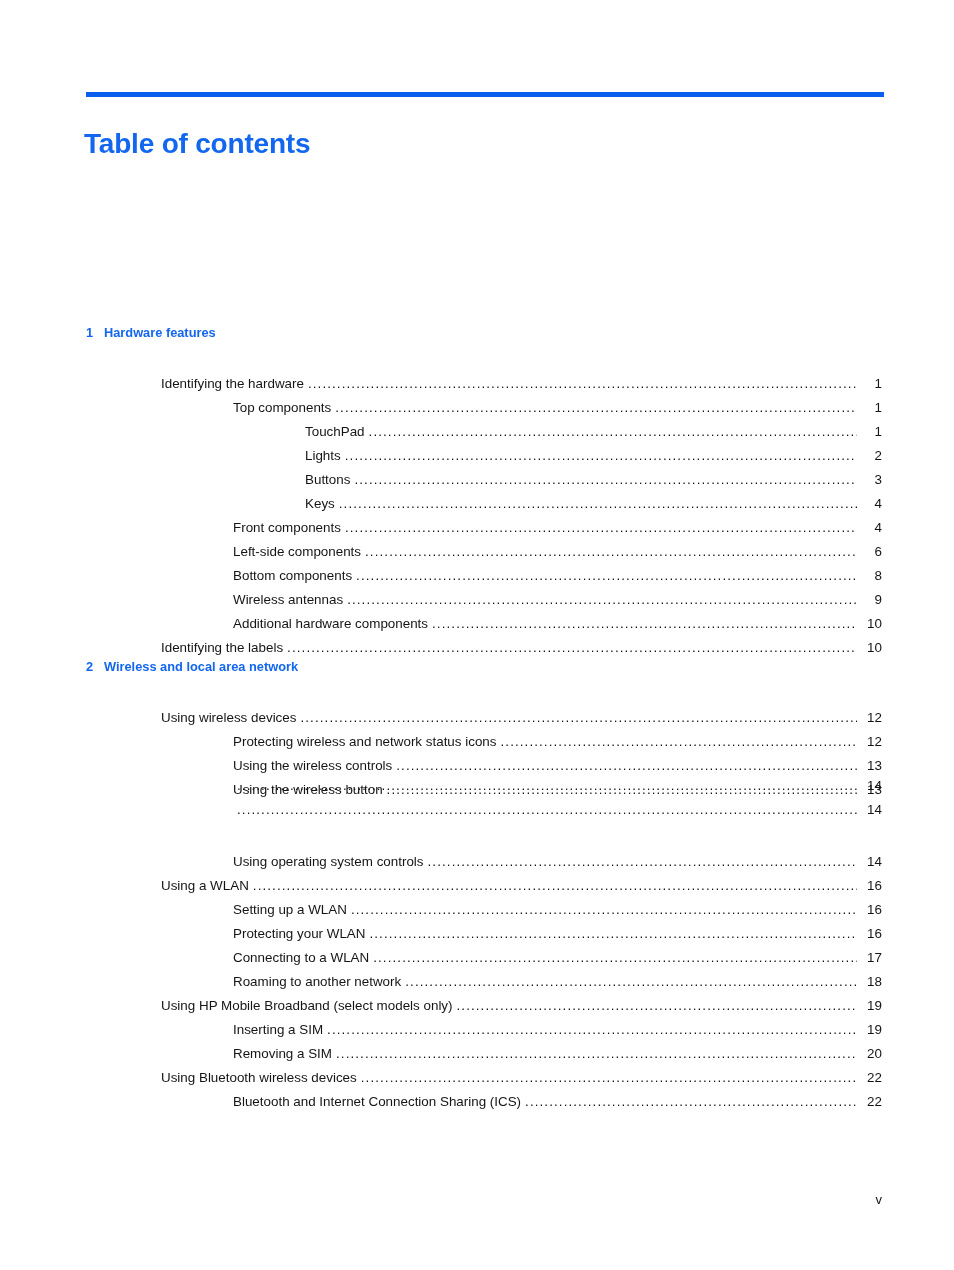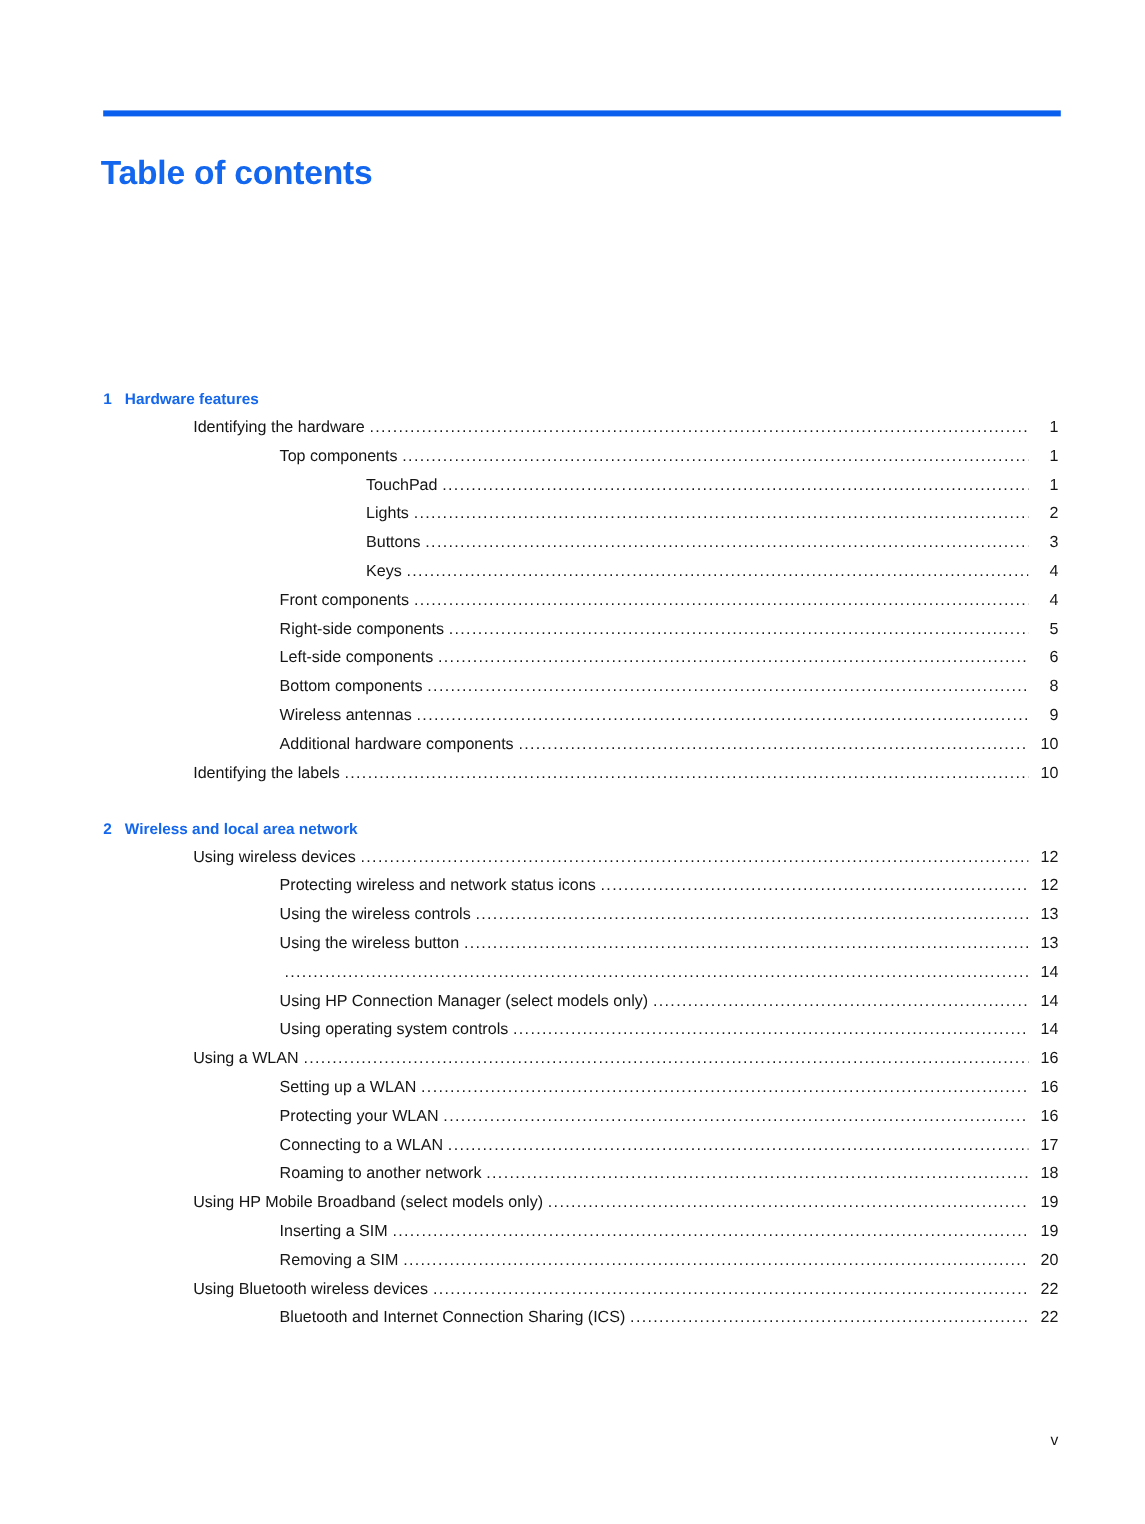--- a/index.html
+++ b/index.html
@@ -90,20 +90,21 @@
     align-items: baseline;
     height: 24px;
     font-size: 13.4px;
     color: #151515;
     line-height: 24px;
     padding-right: 72px;
     white-space: nowrap;
   }
   .entry .label {
     flex: 0 0 auto;
+    margin-top: 28px;
   }
   .entry .leader {
     flex: 1 1 auto;
     overflow: hidden;
     margin: 0 2px 0 4px;
     position: relative;
     height: 24px;
   }
   .entry .leader::before {
     content: "..................................................................................................................................................................";
@@ -177,25 +178,20 @@
           </li>
           <li class="entry lvl-3">
             <span class="label">Keys</span>
             <span class="leader"></span>
             <span class="pageno">4</span>
           </li>
           <li class="entry lvl-2">
             <span class="label">Front components</span>
             <span class="leader"></span>
             <span class="pageno">4</span>
-          </li>
-          <li class="entry lvl-2">
-            <span class="label">Right-side components</span>
-            <span class="leader"></span>
-            <span class="pageno">5</span>
           </li>
           <li class="entry lvl-2">
             <span class="label">Left-side components</span>
             <span class="leader"></span>
             <span class="pageno">6</span>
           </li>
           <li class="entry lvl-2">
             <span class="label">Bottom components</span>
             <span class="leader"></span>
             <span class="pageno">8</span>
@@ -241,21 +237,20 @@
           <li class="entry lvl-2">
             <span class="label">Using the wireless button</span>
             <span class="leader"></span>
             <span class="pageno">13</span>
           </li>
           <li class="entry lvl-2">
             <span class="leader"></span>
             <span class="pageno">14</span>
           </li>
           <li class="entry lvl-2">
-            <span class="label">Using HP Connection Manager (select models only)</span>
             <span class="leader"></span>
             <span class="pageno">14</span>
           </li>
           <li class="entry lvl-2">
             <span class="label">Using operating system controls</span>
             <span class="leader"></span>
             <span class="pageno">14</span>
           </li>
           <li class="entry lvl-1">
             <span class="label">Using a WLAN</span>

